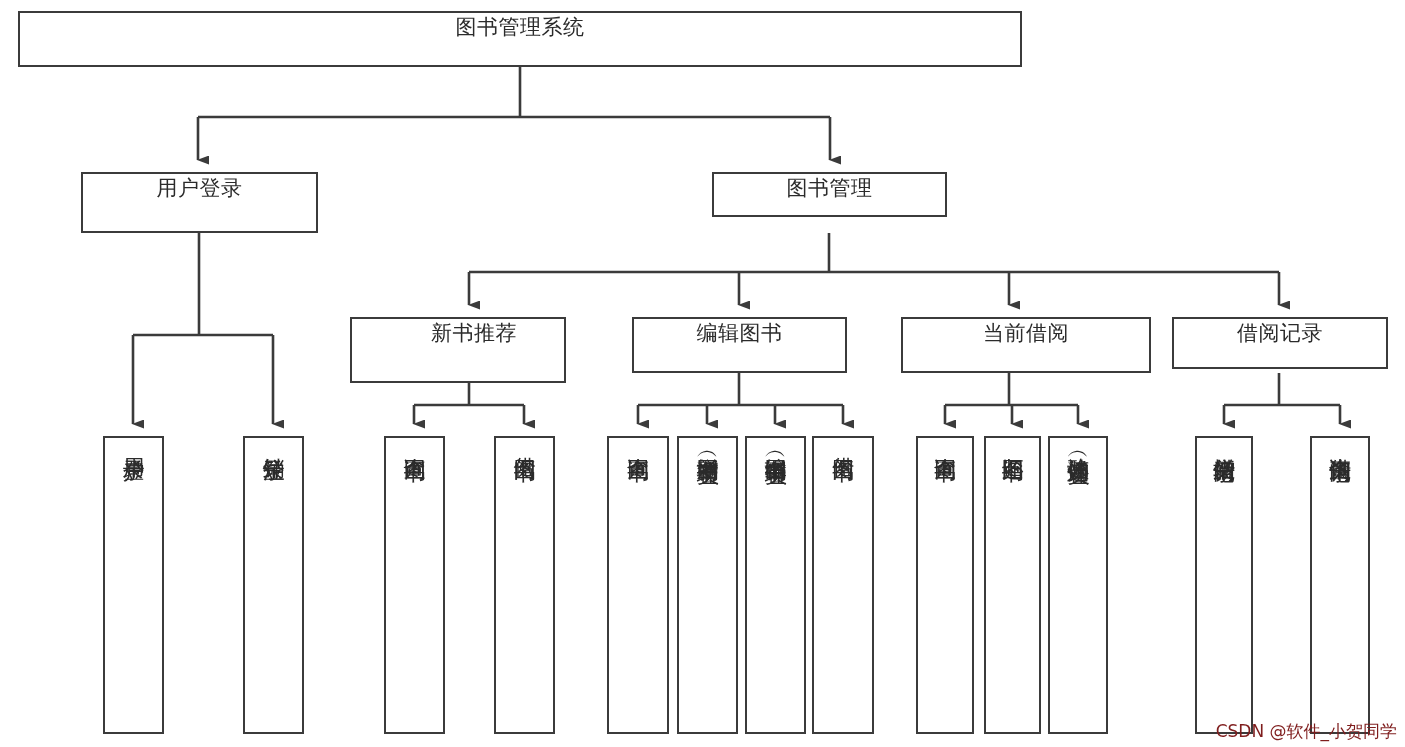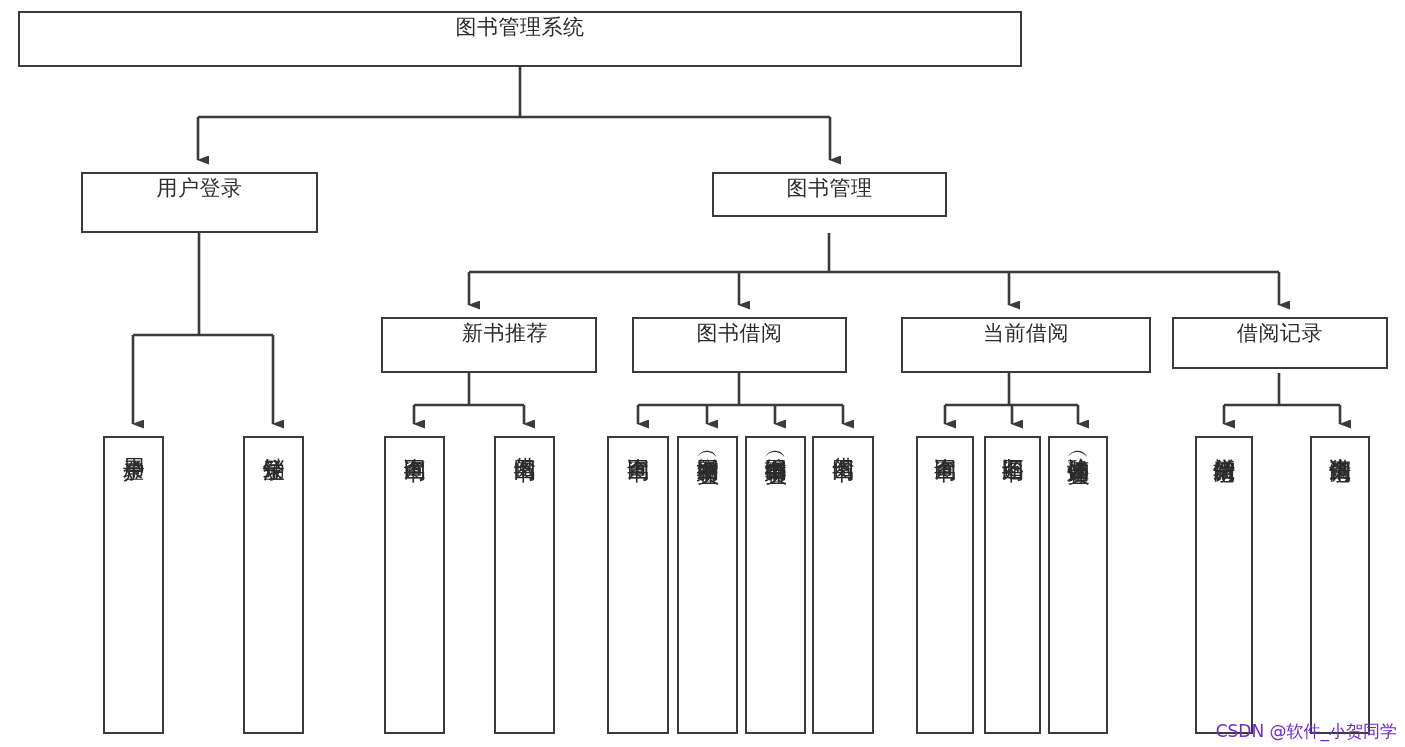--- a/index.html
+++ b/index.html
@@ -50,21 +50,21 @@
     font-size: 22px;
     line-height: 1.12;
     letter-spacing: 1px;
     white-space: nowrap;
   }
   .watermark {
     position: absolute;
     right: 8px;
     bottom: 4px;
     font-size: 17px;
-    color: #6d28d9;
+    color: #7f1d1d;
     z-index: 5;
     white-space: nowrap;
   }
 </style>
 </head>
 <body>
 
 <div id="canvas">
 
   <svg class="edges" viewBox="0 0 1405 747">
@@ -121,25 +121,25 @@
     <span>图书管理系统</span>
   </div>
 
   <div class="node horiz" style="left:81px; top:172px; width:237px; height:61px;">
     <span>用户登录</span>
   </div>
   <div class="node horiz" style="left:712px; top:172px; width:235px; height:45px;">
     <span>图书管理</span>
   </div>
 
-  <div class="node horiz" style="left:381px; top:317px; width:216px; height:56px;padding-left:32px;">
+  <div class="node horiz" style="left:350px; top:317px; width:216px; height:66px;padding-left:32px;">
     <span>新书推荐</span>
   </div>
   <div class="node horiz" style="left:632px; top:317px; width:215px; height:56px;">
-    <span>图书借阅</span>
+    <span>编辑图书</span>
   </div>
   <div class="node horiz" style="left:901px; top:317px; width:250px; height:56px;">
     <span>当前借阅</span>
   </div>
   <div class="node horiz" style="left:1172px; top:317px; width:216px; height:52px;">
     <span>借阅记录</span>
   </div>
 
   <div class="node vert" style="left:103px; top:436px; width:61px; height:298px;">
     <span class="vtext">用户登录</span>

